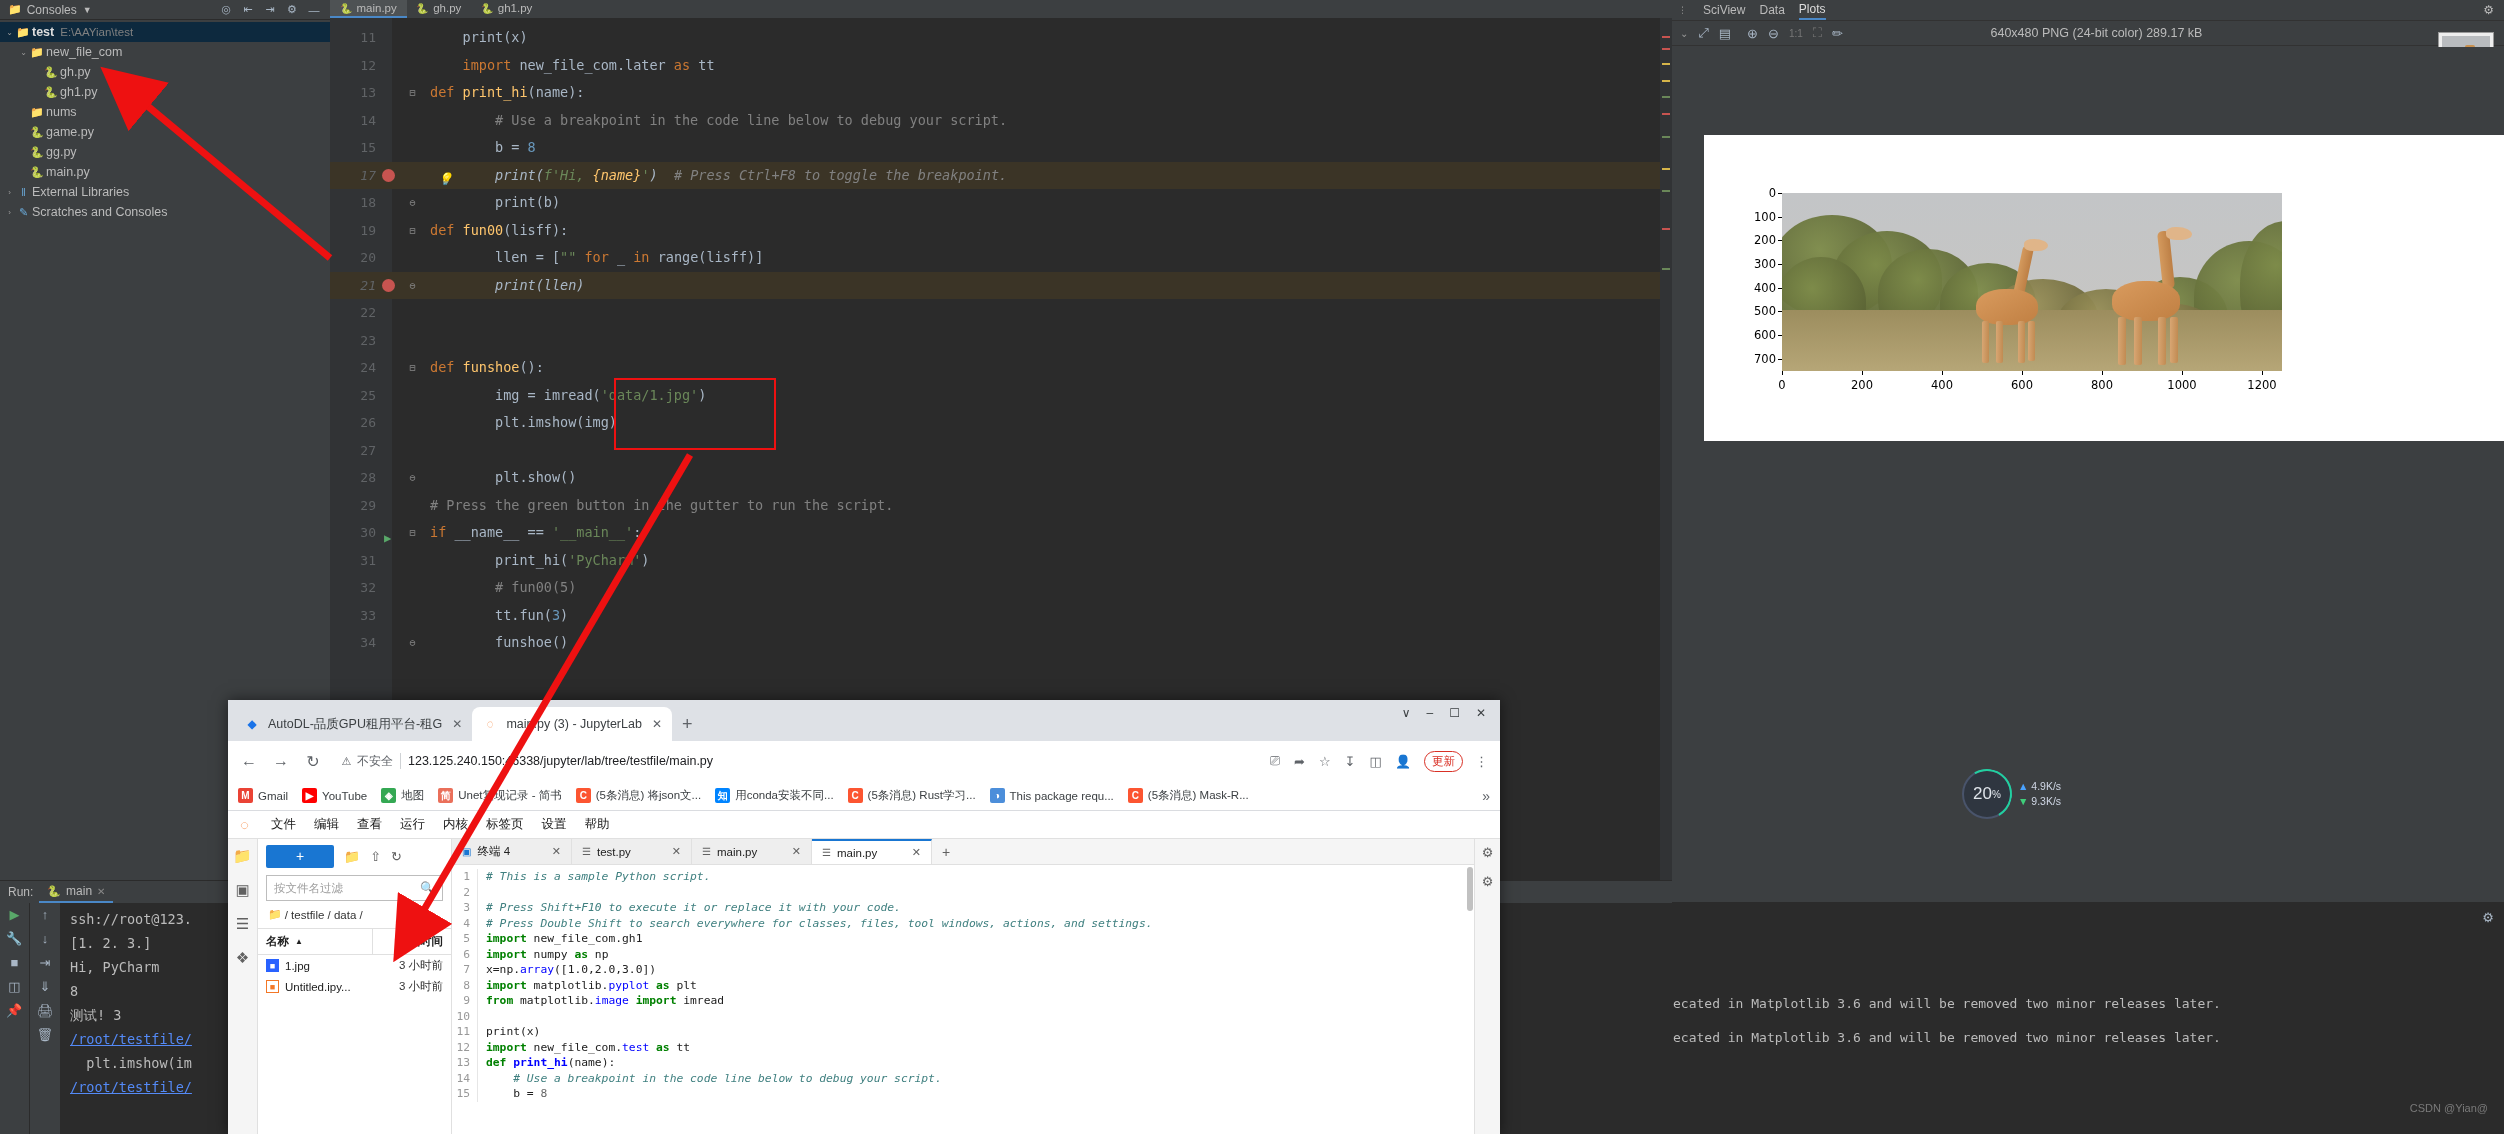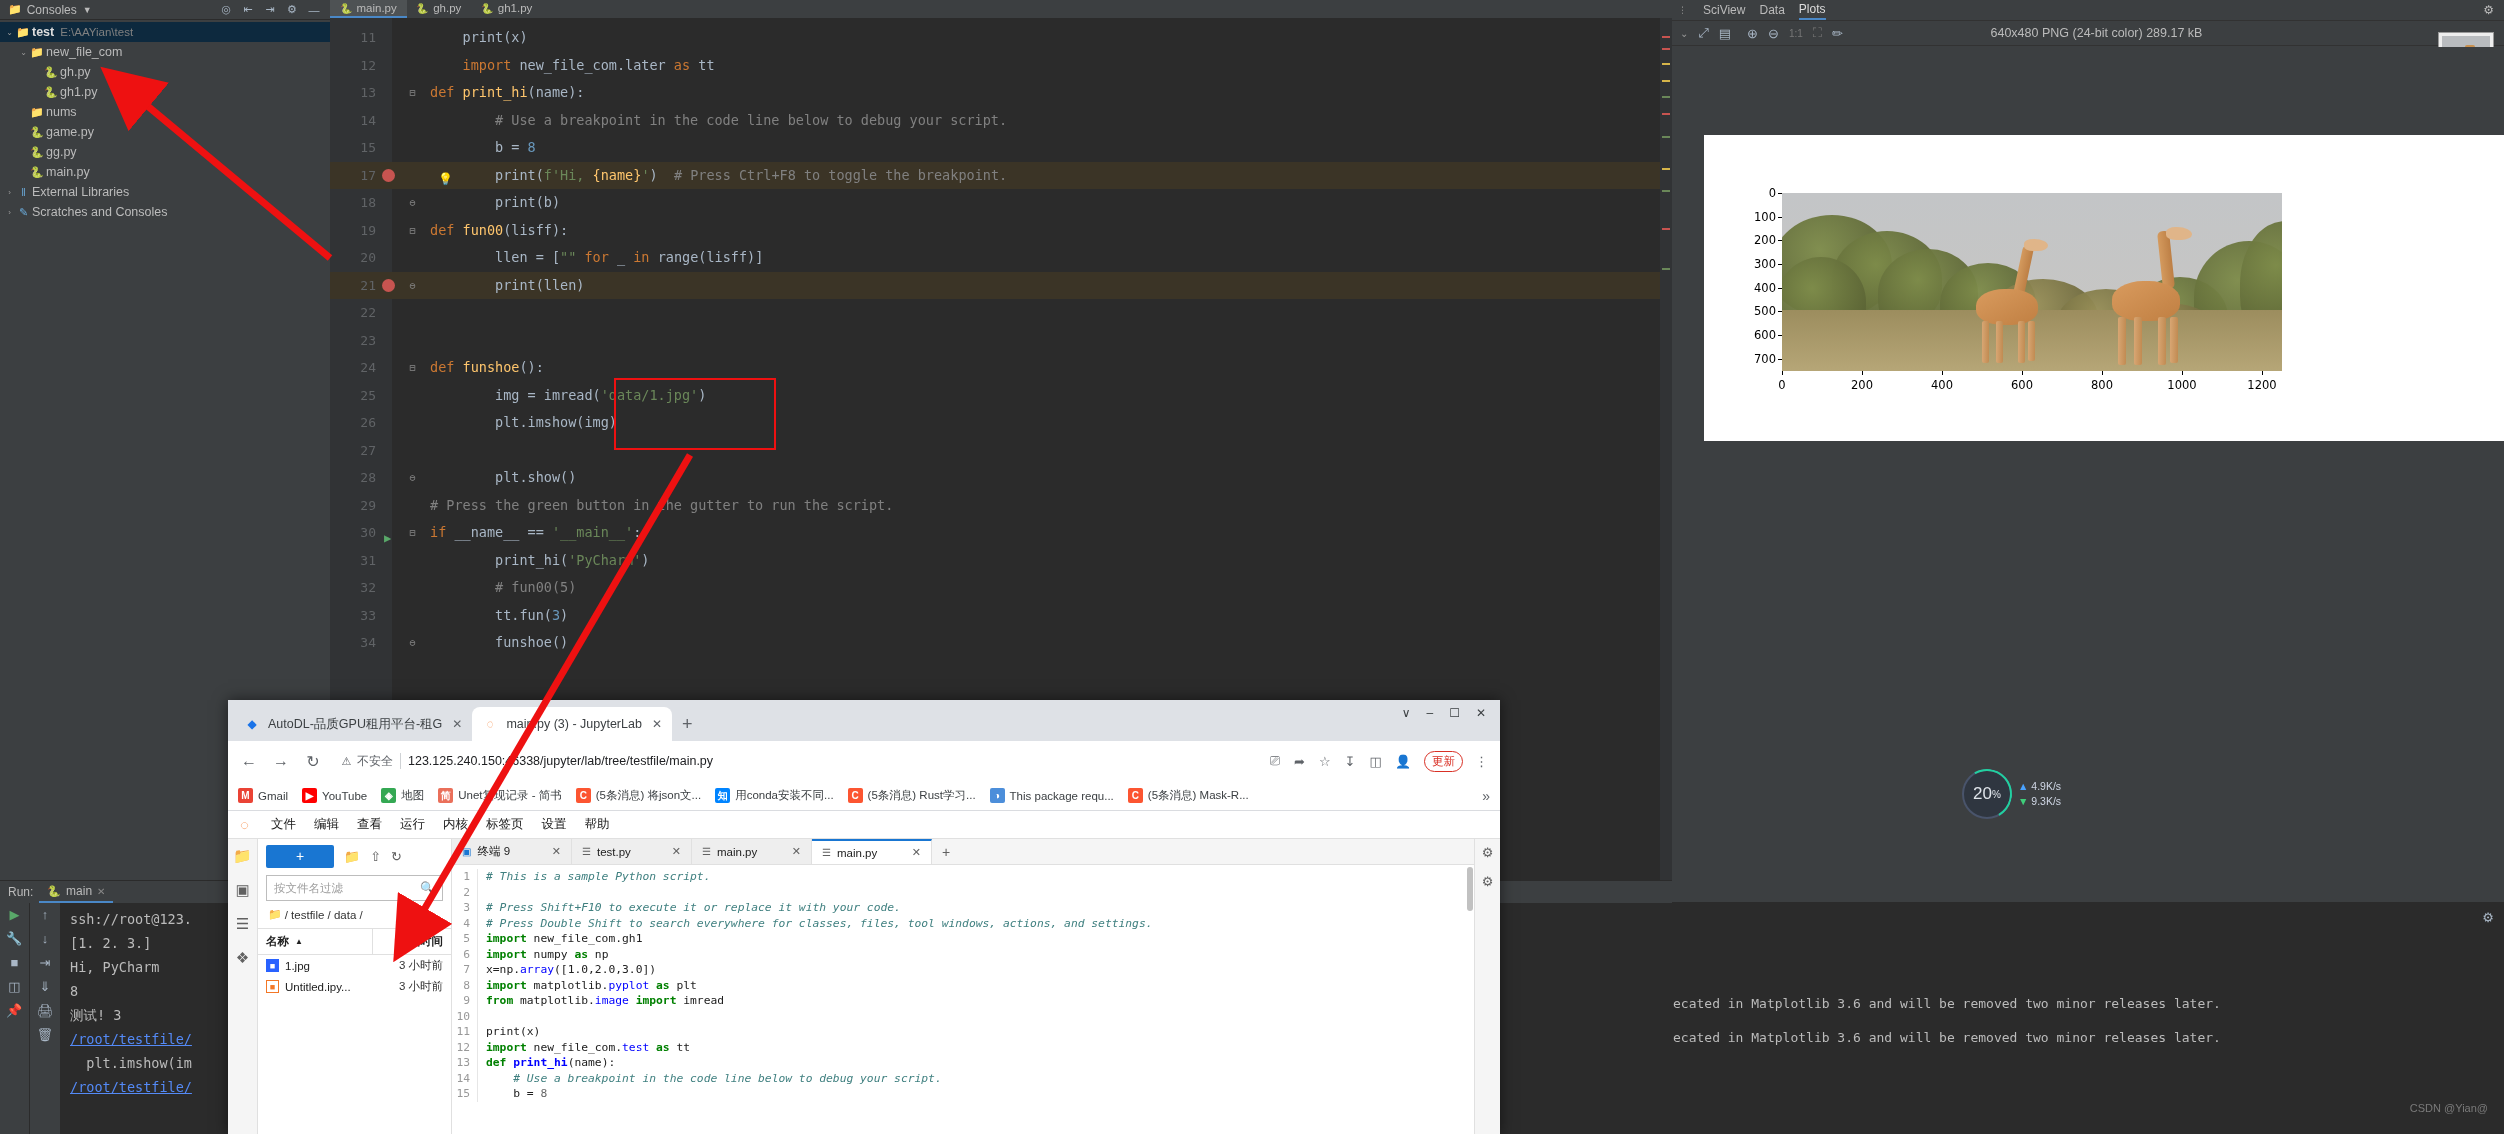--- a/index.html
+++ b/index.html
@@ -66,21 +66,21 @@
     position: absolute; left: 330px; top: 18px; width: 1342px; bottom: 254px;
     background: #2b2b2b; overflow: hidden;
   }
   .gutter-bg { position: absolute; left: 0; top: 0; width: 62px; bottom: 0; background: #313335; }
   .code-lines { position: absolute; left: 0; top: 6px; right: 0; font-family: "DejaVu Sans Mono", monospace; font-size: 13.5px; }
   .cl { position: relative; height: 27.5px; line-height: 27.5px; white-space: pre; }
   .cl .num {
     position: absolute; left: 0; width: 46px; text-align: right;
     color: #606366; font-size: 13px;
   }
-  .cl.hl { background: #3b3426; }
+  .cl.hl { background: #3b3426; font-style: italic; }
   .cl .bp {
     position: absolute; left: 52px; top: 7px; width: 13px; height: 13px;
     border-radius: 50%; background: #c75450;
   }
   .cl .fold {
     position: absolute; left: 78px; top: 8px; width: 9px; height: 11px;
     color: #888; font-size: 10px; line-height: 11px; text-align: center;
   }
   .cl .bulb { position: absolute; left: 108px; top: 4px; font-size: 12px; color: #f0c040; }
   .cl .txt { position: absolute; left: 100px; }
@@ -834,21 +834,21 @@
                 </span>
                 <span class="mt">3 小时前</span>
               </div>
             </div>
         </div>
 
         <div class="jl-main">
           <div class="jl-tabbar" id="jl-tabbar">
               <div class="jl-tab">
                 <span style="font-size: 10px; color: rgb(25, 118, 210);">▣</span>
-                <span>终端 9</span>
+                <span>终端 4</span>
                 <span class="tabx">✕</span>
               </div>
               <div class="jl-tab">
                 <span style="font-size: 10px; color: rgb(97, 97, 97);">☰</span>
                 <span>test.py</span>
                 <span class="tabx">✕</span>
               </div>
               <div class="jl-tab">
                 <span style="font-size: 10px; color: rgb(97, 97, 97);">☰</span>
                 <span>main.py</span>

